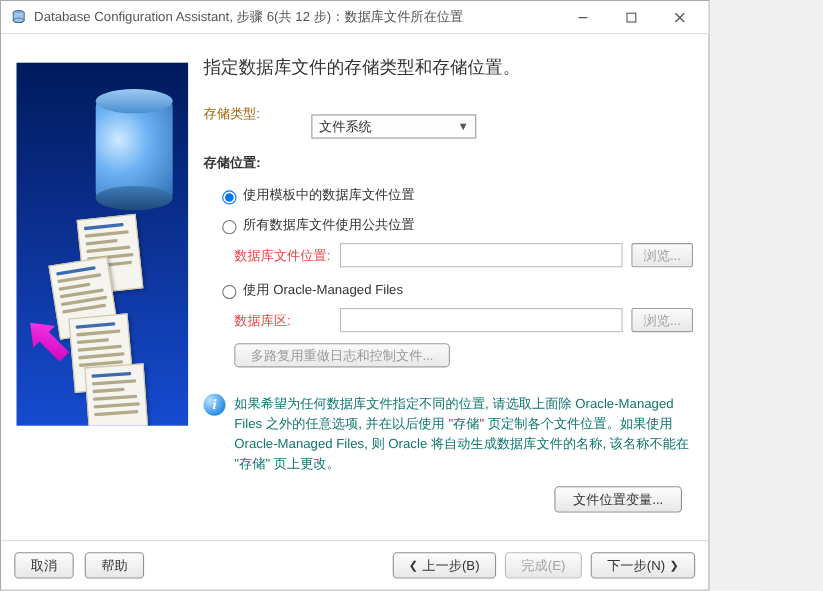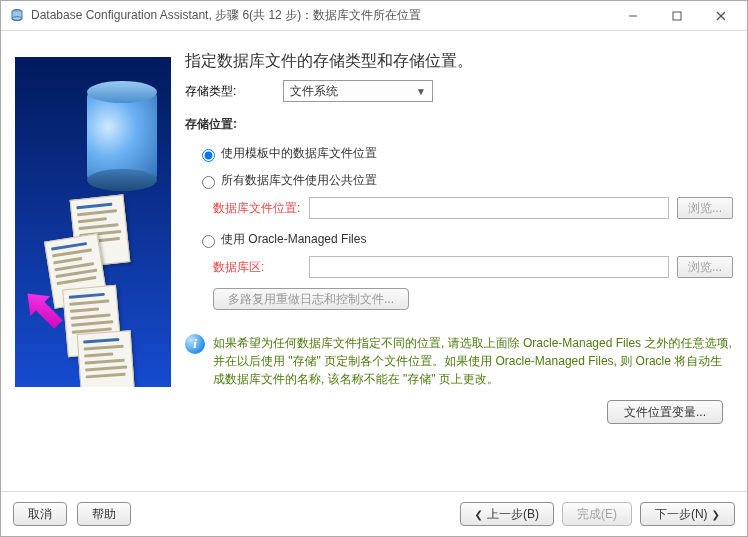--- a/index.html
+++ b/index.html
@@ -4,21 +4,21 @@
 <style>
   * { box-sizing: border-box; }
   body {
     margin: 0;
     font-family: "Microsoft YaHei", "Segoe UI", Tahoma, sans-serif;
     font-size: 12px;
     background: #f0f0f0;
     color: #333;
   }
   .window {
-    width: 748px;
+    width: 645px;
     height: 537px;
     background: #fff;
     border: 1px solid #aaa;
     display: flex;
     flex-direction: column;
   }
   .titlebar {
     height: 30px;
     display: flex;
     align-items: center;
@@ -95,26 +95,26 @@
     position:absolute;
     left:6px; top:230px;
     width:44px; height:44px;
     transform: rotate(45deg);
   }
 
   .main { flex:1; display:flex; flex-direction:column; }
   .header-line { font-size:16px; color:#333; margin-bottom:8px; }
 
   .row { display:flex; align-items:center; margin-bottom:10px; }
-  .label-col { width:98px; color:#000000; }
+  .label-col { width:98px; color:#a16207; }
   .select {
     display:inline-flex; align-items:center; justify-content:space-between;
     width:150px; height:22px;
     border:1px solid #999; background:#fdfdfd;
-    padding:0 6px; font-size:12px; color:#333;
+    padding:0 6px; font-size:12px; color:#333;margin-top:24px;
   }
   .select .caret { font-size:10px; color:#555; }
 
   .section-title { font-size:12px; margin:4px 0 8px 0;font-weight:bold; }
 
   .radio-row { display:flex; align-items:center; margin:4px 0 6px 12px; }
   .radio-row input[type=radio]{ margin-right:6px; }
 
   .sub-row { display:flex; align-items:center; margin:2px 0 8px 28px; gap:8px; }
   .sub-label { width:88px; color:#ef4444; }
@@ -139,21 +139,21 @@
   }
 
   .info-row { display:flex; gap:8px; margin-top:16px; }
   .info-icon {
     width:20px; height:20px; flex:0 0 20px;
     border-radius:50%;
     background: radial-gradient(circle at 30% 30%, #bfe3ff, #2a8fe6 70%);
     display:flex; align-items:center; justify-content:center;
     color:#fff; font-weight:bold; font-family:Georgia, serif; font-style:italic; font-size:13px;
   }
-  .info-text { flex:1; color:#4d7c0f; line-height:1.5; }
+  .info-text { flex:1; color:#0f766e; line-height:1.5; }
 
   .var-row {
     display:flex; justify-content:flex-end;
     padding: 12px 10px 10px 0;
   }
   .btn {
     height:24px; padding:0 16px;
     border:1px solid #8f8f8f; border-radius:4px;
     background:linear-gradient(#fcfcfc,#e7e7e7);
     font-size:12px; color:#333;

